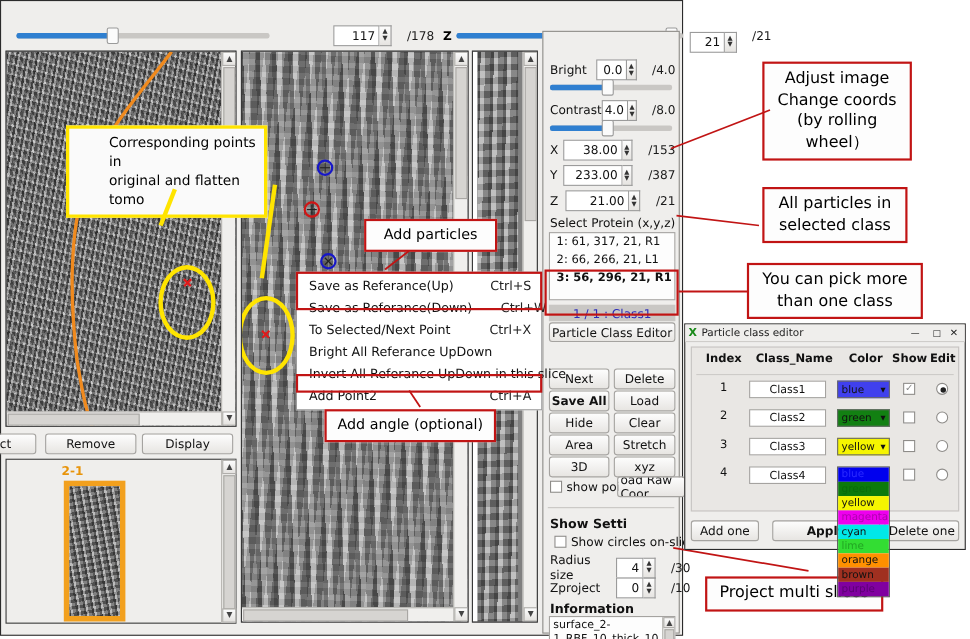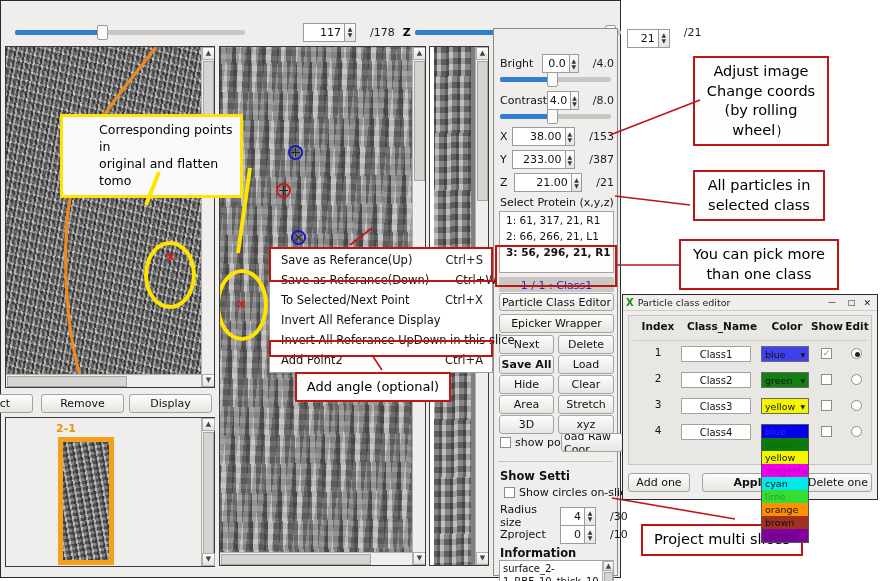--- a/index.html
+++ b/index.html
@@ -329,21 +329,20 @@
 
       <div class="listbox" style="position:absolute;left:5px;top:182px;width:115px;height:62px;">
         <div style="font-size:10.5px;color:#111;padding:2px 0 2px 6px;">1: 61, 317, 21, R1</div>
         <div style="font-size:10.5px;color:#111;padding:2px 0 2px 6px;">2: 66, 266, 21, L1</div>
         <div style="font-size:10.5px;color:#111;padding:2px 0 2px 6px;font-weight:bold;">3: 56, 296, 21, R1</div>
       </div>
 
       <div class="cls-selected" style="position:absolute;left:5px;top:248px;width:115px;height:15px;">1 / 1 : Class1</div>
       <div class="btn" style="position:absolute;left:5px;top:264px;width:115px;height:18px;">Particle Class Editor</div>
 
-      <div class="btn" style="position:absolute;left:5px;top:285px;width:115px;height:19px;">Epicker Wrapper</div>
 
       <div class="btn" style="position:absolute;left:5px;top:306px;width:55px;height:19px;">Next</div>
       <div class="btn" style="position:absolute;left:64px;top:306px;width:56px;height:19px;">Delete</div>
       <div class="btn bold" style="position:absolute;left:5px;top:326px;width:55px;height:19px;">Save All</div>
       <div class="btn" style="position:absolute;left:64px;top:326px;width:56px;height:19px;">Load</div>
       <div class="btn" style="position:absolute;left:5px;top:346px;width:55px;height:19px;">Hide</div>
       <div class="btn" style="position:absolute;left:64px;top:346px;width:56px;height:19px;">Clear</div>
       <div class="btn" style="position:absolute;left:5px;top:366px;width:55px;height:19px;">Area</div>
       <div class="btn" style="position:absolute;left:64px;top:366px;width:56px;height:19px;">Stretch</div>
       <div class="btn" style="position:absolute;left:5px;top:386px;width:55px;height:19px;">3D</div>
@@ -405,21 +404,21 @@
       </div>
       <div class="item">
         <span>Save as Referance(Down)</span>
         <span class="acc">Ctrl+W</span>
       </div>
       <div class="item">
         <span>To Selected/Next Point</span>
         <span class="acc">Ctrl+X</span>
       </div>
       <div class="item">
-        <span>Invert All Referance Display</span>
+        <span>Bright All Referance UpDown</span>
         <span class="acc"></span>
       </div>
       <div class="item">
         <span>Invert All Referance UpDown in this slice</span>
         <span class="acc"></span>
       </div>
       <div class="item">
         <span>Add Point2</span>
         <span class="acc">Ctrl+A</span>
       </div>
@@ -541,20 +540,21 @@
     <line x1="690" y1="205" x2="615" y2="196" stroke="#c11414" stroke-width="1.6"></line>
     <line x1="680" y1="265" x2="617" y2="265" stroke="#c11414" stroke-width="1.6"></line>
     <line x1="350" y1="245" x2="372" y2="228" stroke="#c11414" stroke-width="1.6"></line>
     <line x1="372" y1="355" x2="382" y2="370" stroke="#c11414" stroke-width="1.6"></line>
     <line x1="735" y1="519" x2="612" y2="498" stroke="#c11414" stroke-width="1.6"></line>
   </svg>
 
   <div class="callout-yellow" style="left:60px; top:114px; width:183px; white-space:pre-line;padding-left:36px;">Corresponding points in
 original and flatten tomo</div>
 
+  <div class="callout-red" style="left:331px; top:199px; width:121px;">Add particles</div>
 
   <div class="callout-red" style="left:295px; top:372px; width:156px;">Add angle (optional)</div>
 
   <div class="callout-red big" style="left:693px; top:56px; width:136px; white-space:pre-line;">Adjust image
 Change coords
 (by rolling wheel）</div>
 
   <div class="callout-red big" style="left:693px; top:170px; width:132px; white-space:pre-line;">All particles in
 selected class</div>
 

